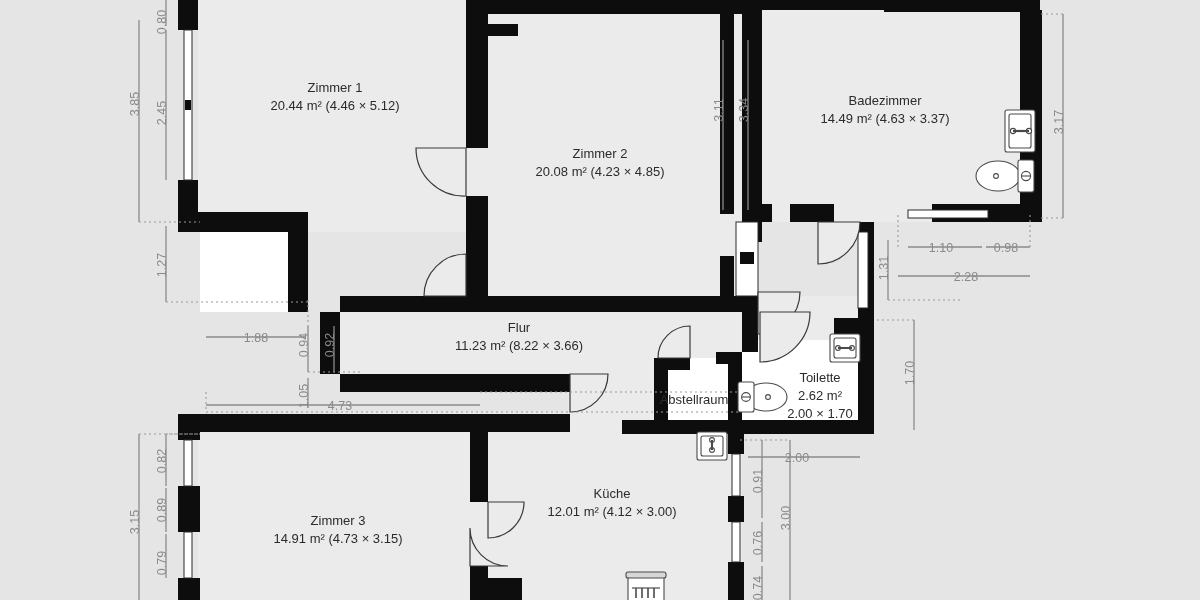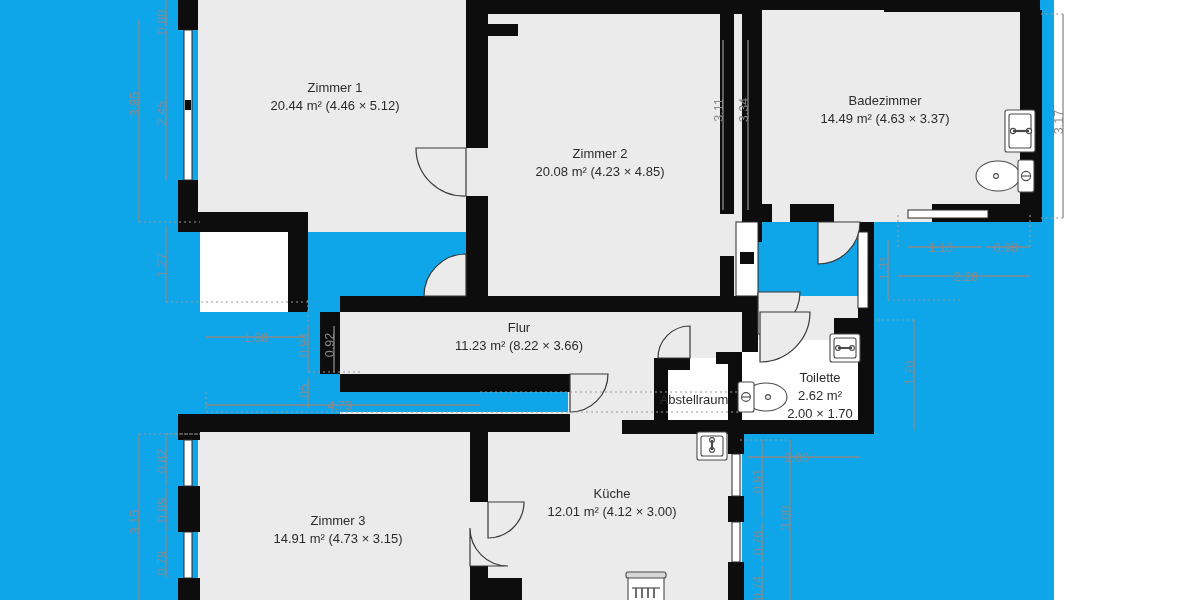--- a/index.html
+++ b/index.html
@@ -1,18 +1,18 @@
 <!DOCTYPE html>
 <html><head>
 <meta charset="utf-8">
 <style>
   html,body{margin:0;padding:0;background:#ffffff;}
   body{width:1200px;height:600px;overflow:hidden;
        font-family:"Liberation Sans","DejaVu Sans",sans-serif;}
-  #stage{position:relative;width:1054px;height:600px;background:#0ea5e9;}
+  #stage{position:relative;width:1200px;height:600px;background:#e5e5e5;}
   svg{display:block;}
   .roomlabel{font-family:"Liberation Sans","DejaVu Sans",sans-serif;
              fill:#2b2b2b;text-anchor:middle;}
   .rl-name{font-size:13px;}
   .rl-area{font-size:13px;}
   .dim{font-family:"Liberation Sans","DejaVu Sans",sans-serif;
        fill:#8a8a8a;font-size:12.5px;text-anchor:middle;}
 </style>
 </head>
 <body>

